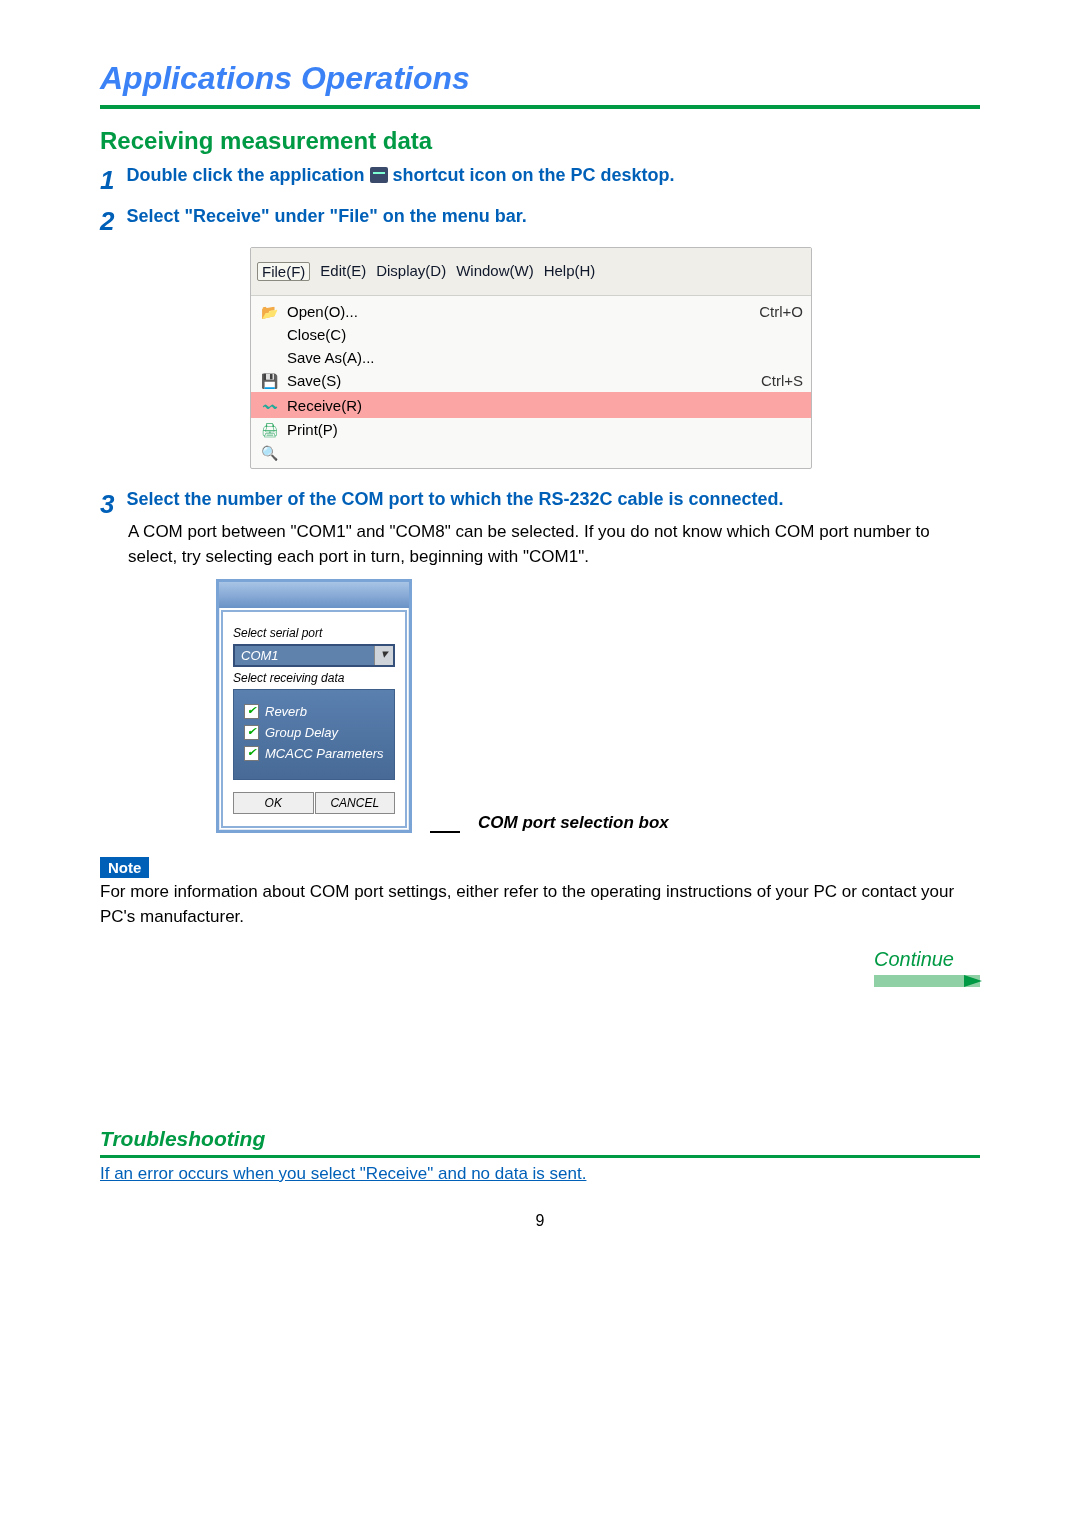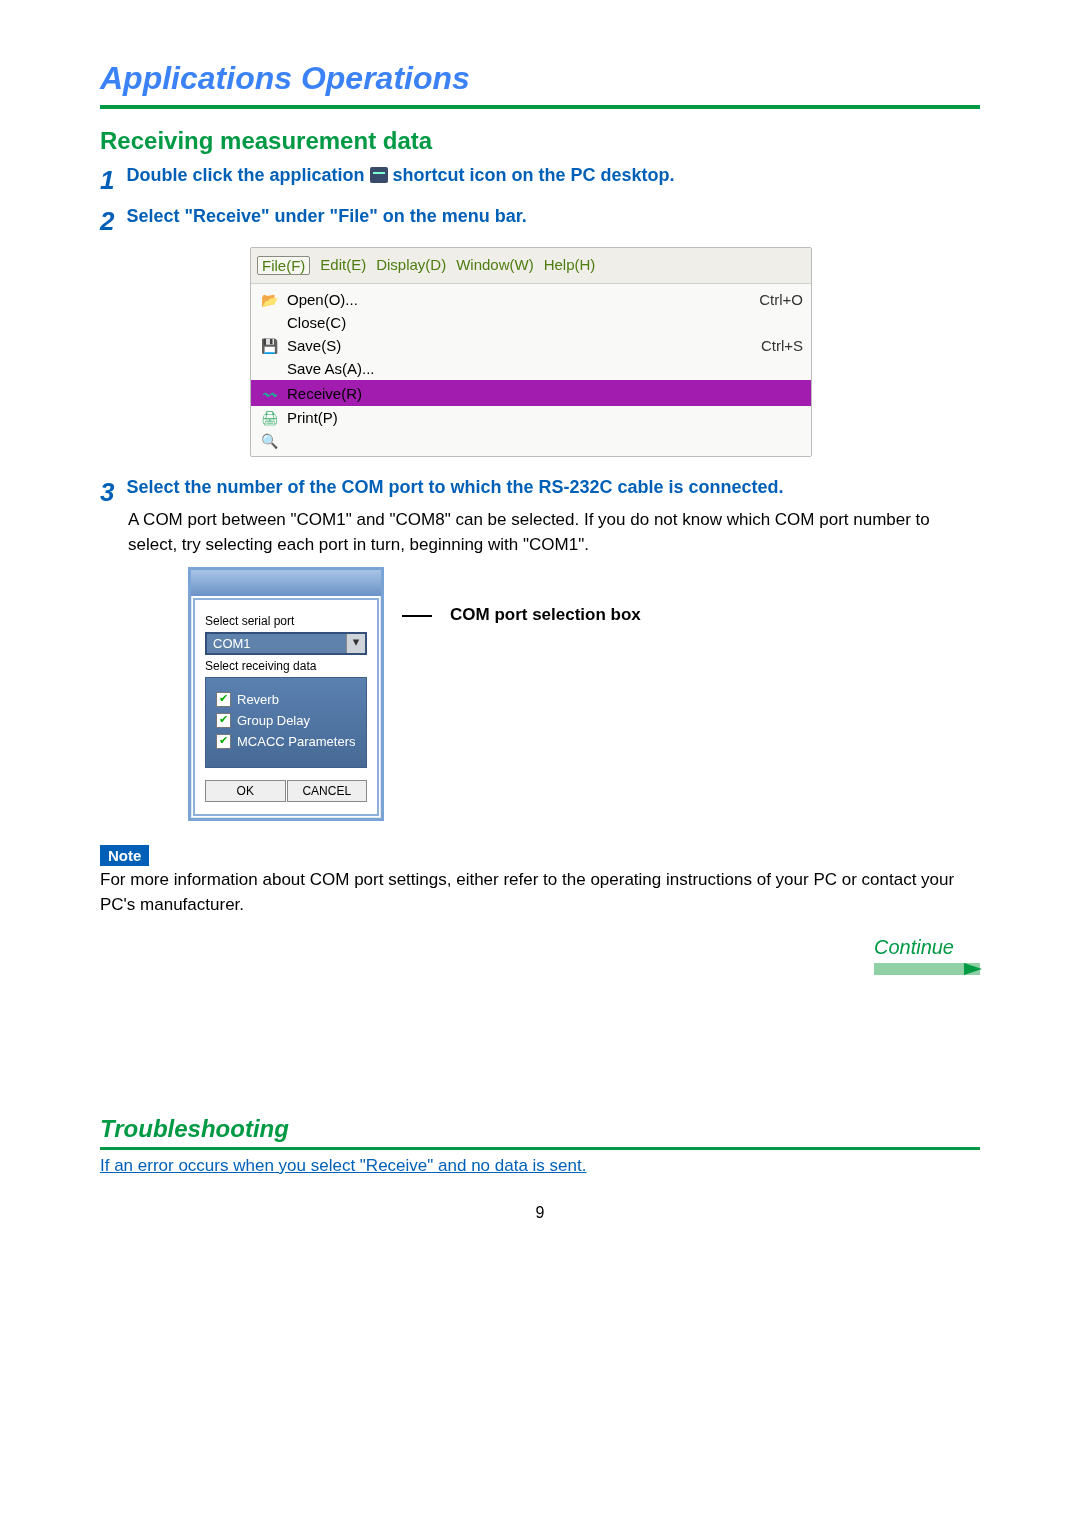--- a/index.html
+++ b/index.html
@@ -63,39 +63,39 @@
     border-radius: 2px;
     vertical-align: -2px;
     position: relative;
   }
   .shortcut-icon::after{
     content:"";
     position:absolute; left:3px; right:3px; top:5px; height:2px; background:#7fffd4;
   }
   .menubar-wrap { margin: 10px 0 20px 150px; width: 560px; border:1px solid #bbb; border-radius:2px; background:#f9f9f8; }
   .menubar {
-    display:flex; gap:10px; padding:8px 6px; font-size:15px; color:#4d7c0f;
+    display:flex; gap:10px; padding:14px 6px; font-size:15px; color:#0f172a;
     border-bottom:1px solid #d0d0cc; background:#efeee9;
   }
   .menubar .active { border:1px solid #8a8a80; padding:0 4px; background:#f7f7f2; border-radius:2px; }
   .menu-list { padding:4px 0; }
   .menu-row {
     display:flex; align-items:center; padding:3px 8px; font-size:15px;
   }
-  .menu-row.hi { background:#a21caf; }
+  .menu-row.hi { background:#fca5a5; }
   .menu-icon { width:22px; text-align:center; margin-right:6px; color:#3a6; }
   .menu-label { flex:1; }
   .menu-short { color:#333; }
   .icon-open::before{content:"📂"; font-size:14px;}
   .icon-save::before{content:"💾"; font-size:14px;}
   .icon-wave::before{content:"〰"; color:#2a9; font-size:14px;}
   .icon-print::before{content:"🖨"; font-size:14px;}
   .icon-preview::before{content:"🔍"; font-size:14px;}
 
-  .dialog-row { display:flex; align-items:flex-start; gap:18px; margin:10px 0 16px 88px;}
+  .dialog-row { display:flex; align-items:flex-end; gap:18px; margin:10px 0 16px 116px;font-style:italic;}
   .dialog {
     width: 190px; background:#fff; border:3px solid #7aa4d6;
     box-shadow:0 0 0 1px #dfe8f2 inset; padding:0;
   }
   .dialog .dlg-title { height:26px; background:linear-gradient(#a8c4e6,#6a92c6); }
   .dialog .dlg-body { padding:10px 10px 12px; background:#fff; border:2px solid #8cb0da; margin:2px;}
   .dlg-inner { background:linear-gradient(#5a80b0,#476a96); color:#fff; padding:8px 10px 12px; border:1px solid #3e5f8a;}
   .dlg-label { font-size:12px; color:#000; margin:4px 0 4px; }
   .combo { display:flex; border:2px solid #34507a; background:#5f82ad; color:#fff; font-size:13px;}
   .combo .sel { flex:1; padding:2px 6px; }
@@ -115,21 +115,21 @@
   .continue {
     display:inline-block; position:relative; padding:0 26px 4px 0;
     color:#009944; font-style:italic; font-weight:normal; font-size:20px;
     border-bottom:12px solid #8fd0a4;
   }
   .continue::after{
     content:""; position:absolute; right:-2px; bottom:-12px;
     border-left:18px solid #009944; border-top:6px solid transparent; border-bottom:6px solid transparent;
   }
 
-  .ts-head { font-weight:bold; font-style:italic; color:#009944; font-size:24px; margin-top:140px;}
+  .ts-head { font-weight:bold; font-style:italic; color:#009944; font-size:21px; margin-top:140px;}
   .hr-green-thin { border:0; border-top:3px solid #009944; margin:4px 0 6px;}
   a.ts-link { color:#0060b8; text-decoration:underline; font-size:17px;}
   .pnum { text-align:center; font-size:16px; margin-top:28px;}
 </style>
 </head>
 <body>
 
 <div class="page">
 
   <h1 class="title">Applications Operations</h1>
@@ -167,27 +167,27 @@
       <div class="menu-row">
         <span class="menu-icon icon-open"></span>
         <span class="menu-label">Open(O)...</span>
         <span class="menu-short">Ctrl+O</span>
       </div>
       <div class="menu-row">
         <span class="menu-icon"></span>
         <span class="menu-label">Close(C)</span>
       </div>
       <div class="menu-row">
+        <span class="menu-icon"></span>
+        <span class="menu-label">Save As(A)...</span>
+      </div>
+      <div class="menu-row">
         <span class="menu-icon icon-save"></span>
         <span class="menu-label">Save(S)</span>
         <span class="menu-short">Ctrl+S</span>
-      </div>
-      <div class="menu-row">
-        <span class="menu-icon"></span>
-        <span class="menu-label">Save As(A)...</span>
       </div>
       <div class="menu-row hi">
         <span class="menu-icon icon-wave"></span>
         <span class="menu-label">Receive(R)</span>
       </div>
       <div class="menu-row">
         <span class="menu-icon icon-print"></span>
         <span class="menu-label">Print(P)</span>
       </div>
       <div class="menu-row">

